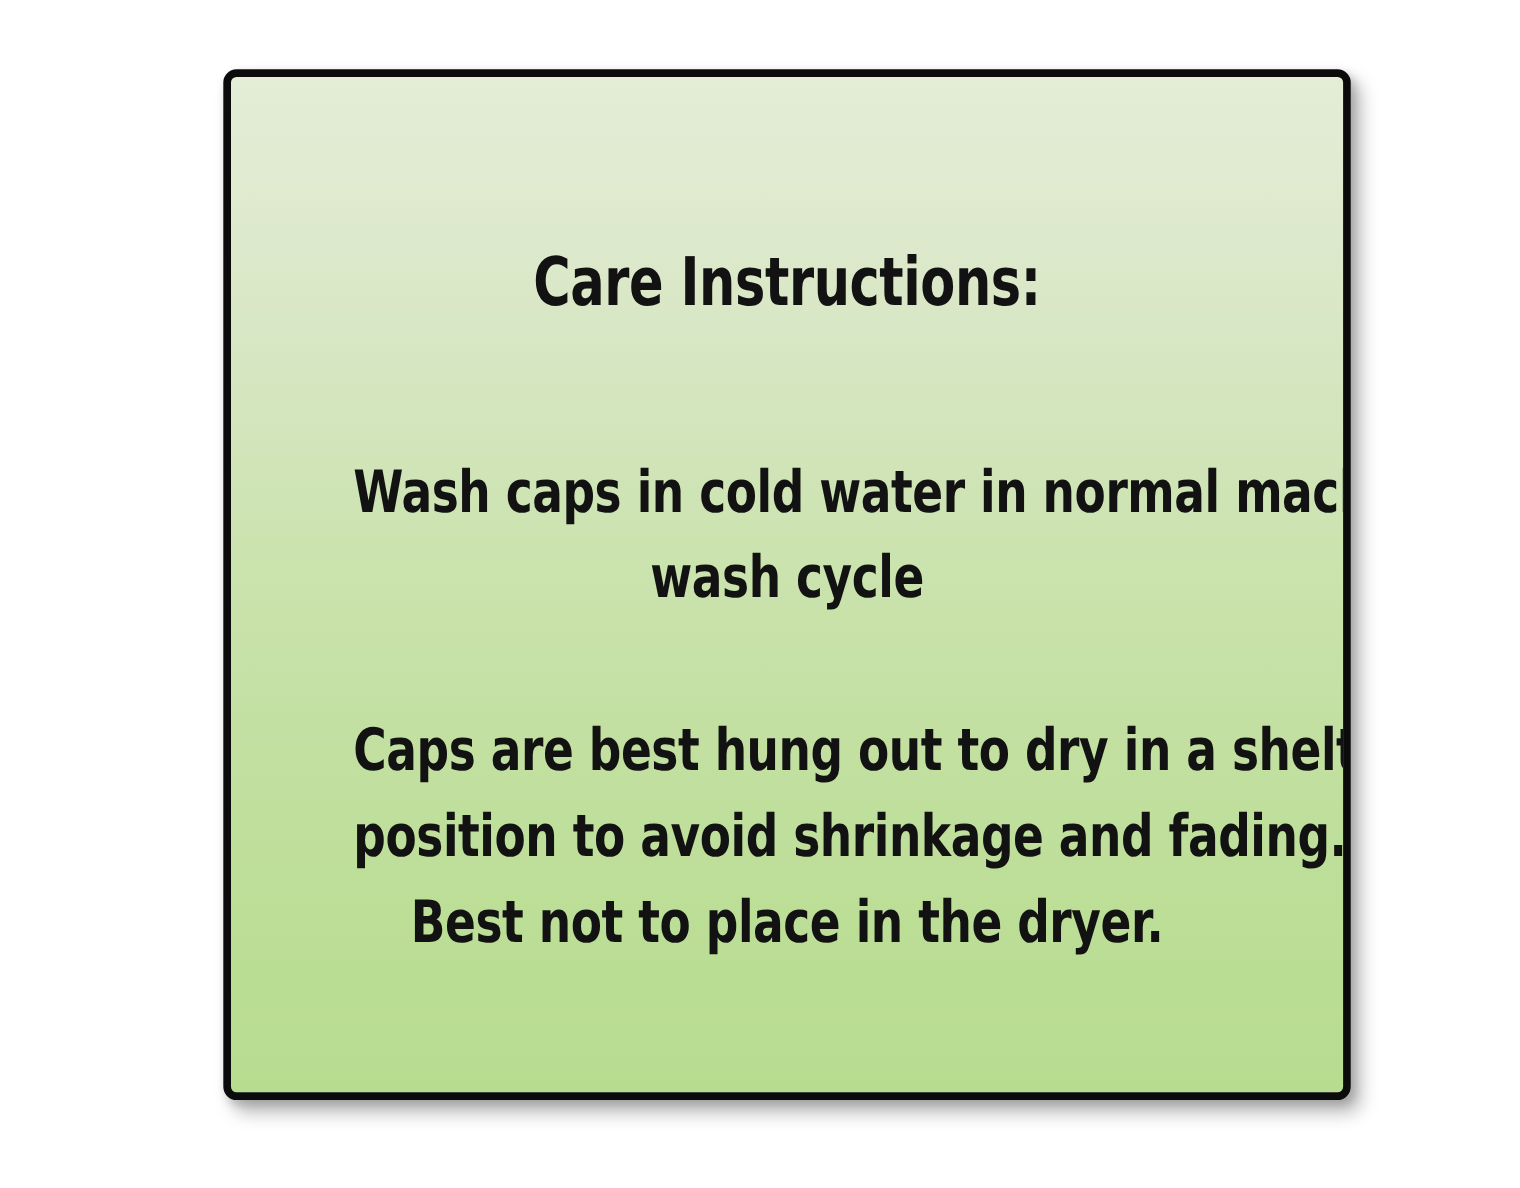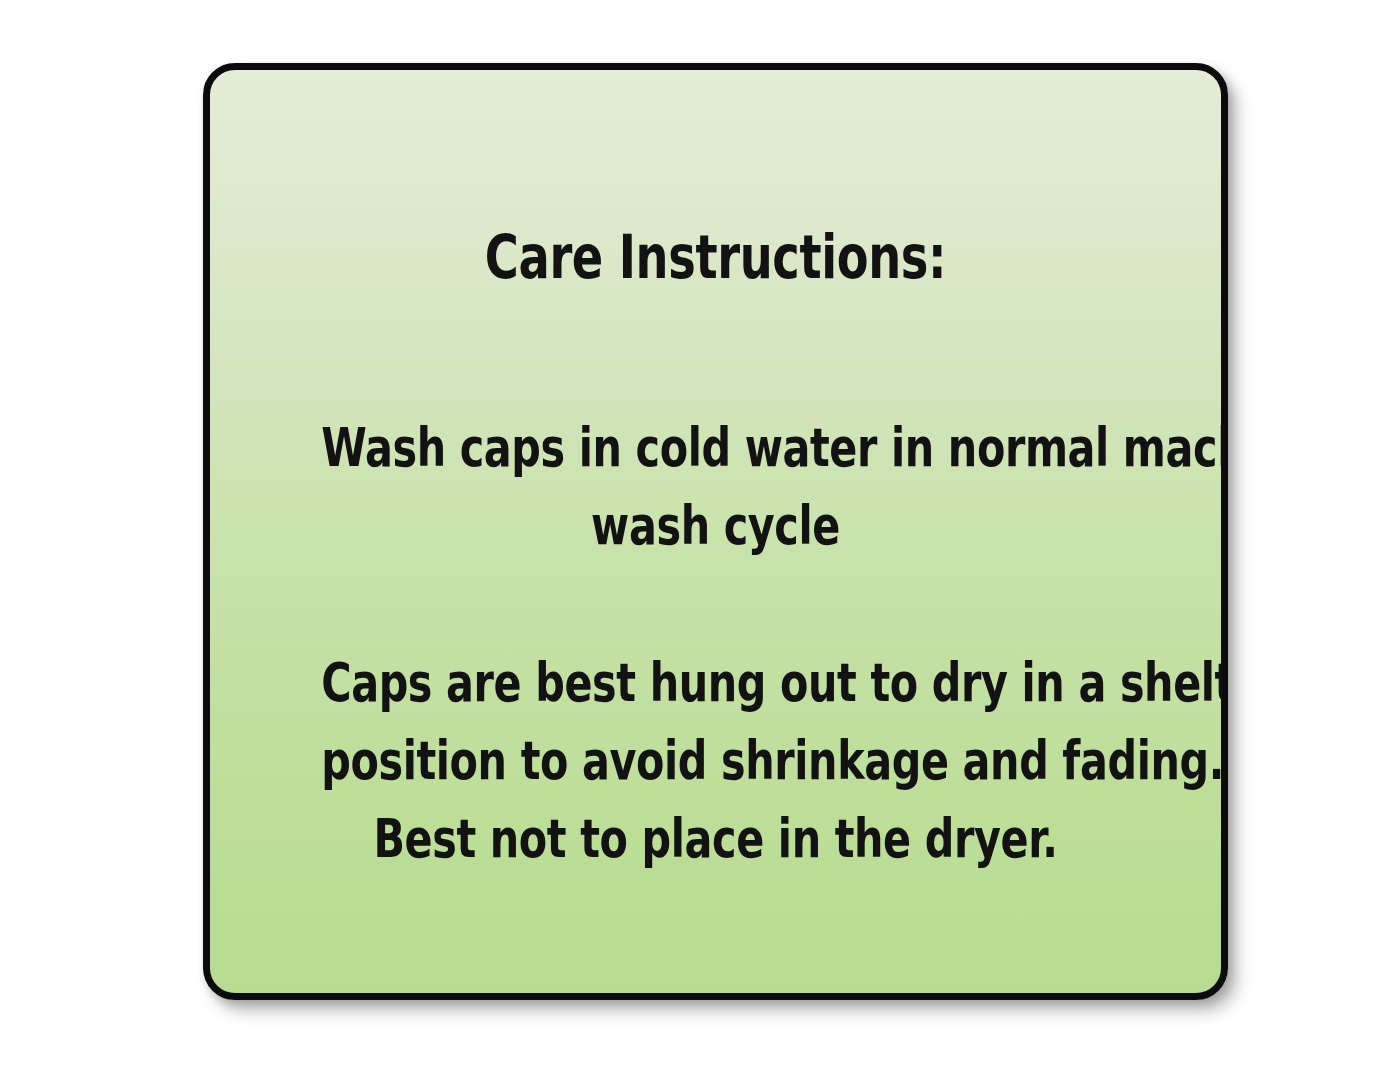--- a/index.html
+++ b/index.html
@@ -25,21 +25,21 @@
 
   
   #care-card {
     position: absolute;
     left: 203px;
     top: 63px;
     width: 1025px;
     height: 937px;
     box-sizing: border-box;
     border: 7px solid #0b0b0b;
-    border-radius: 32px;
+    border-radius: 12px;
     background-image: linear-gradient(
         to bottom,
         #e3edd7 0%,
         #dfeacf 12%,
         #d6e6c2 28%,
         #cbe3ae 48%,
         #c3e0a2 64%,
         #bcde97 82%,
         #b7dc90 100%);
     box-shadow:

